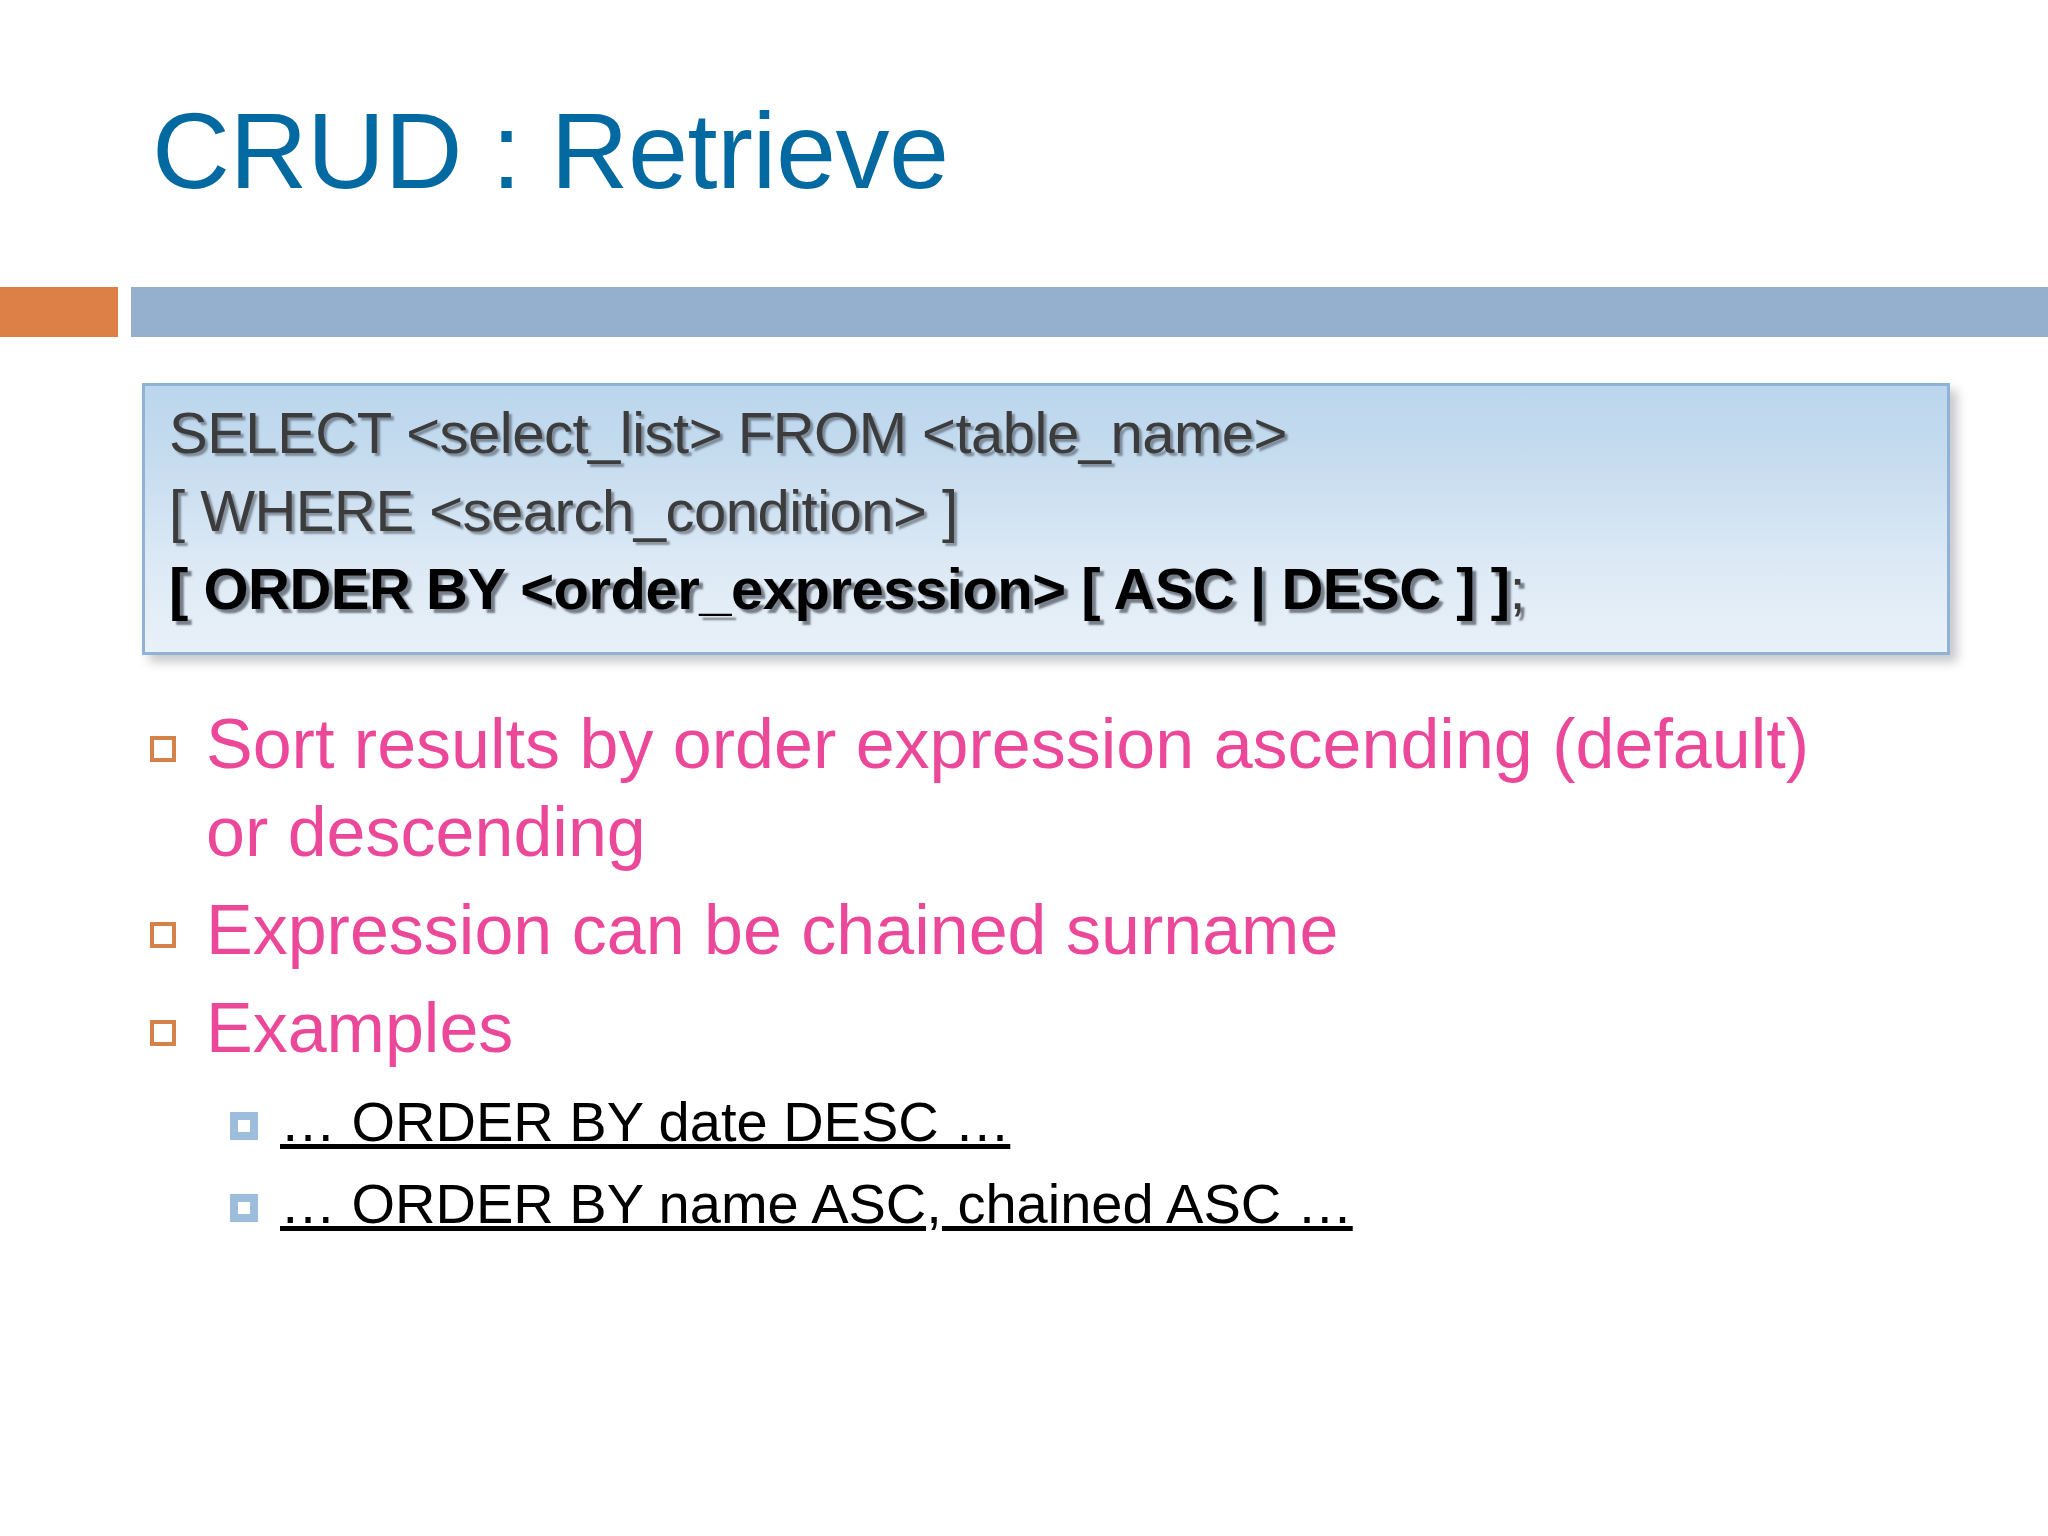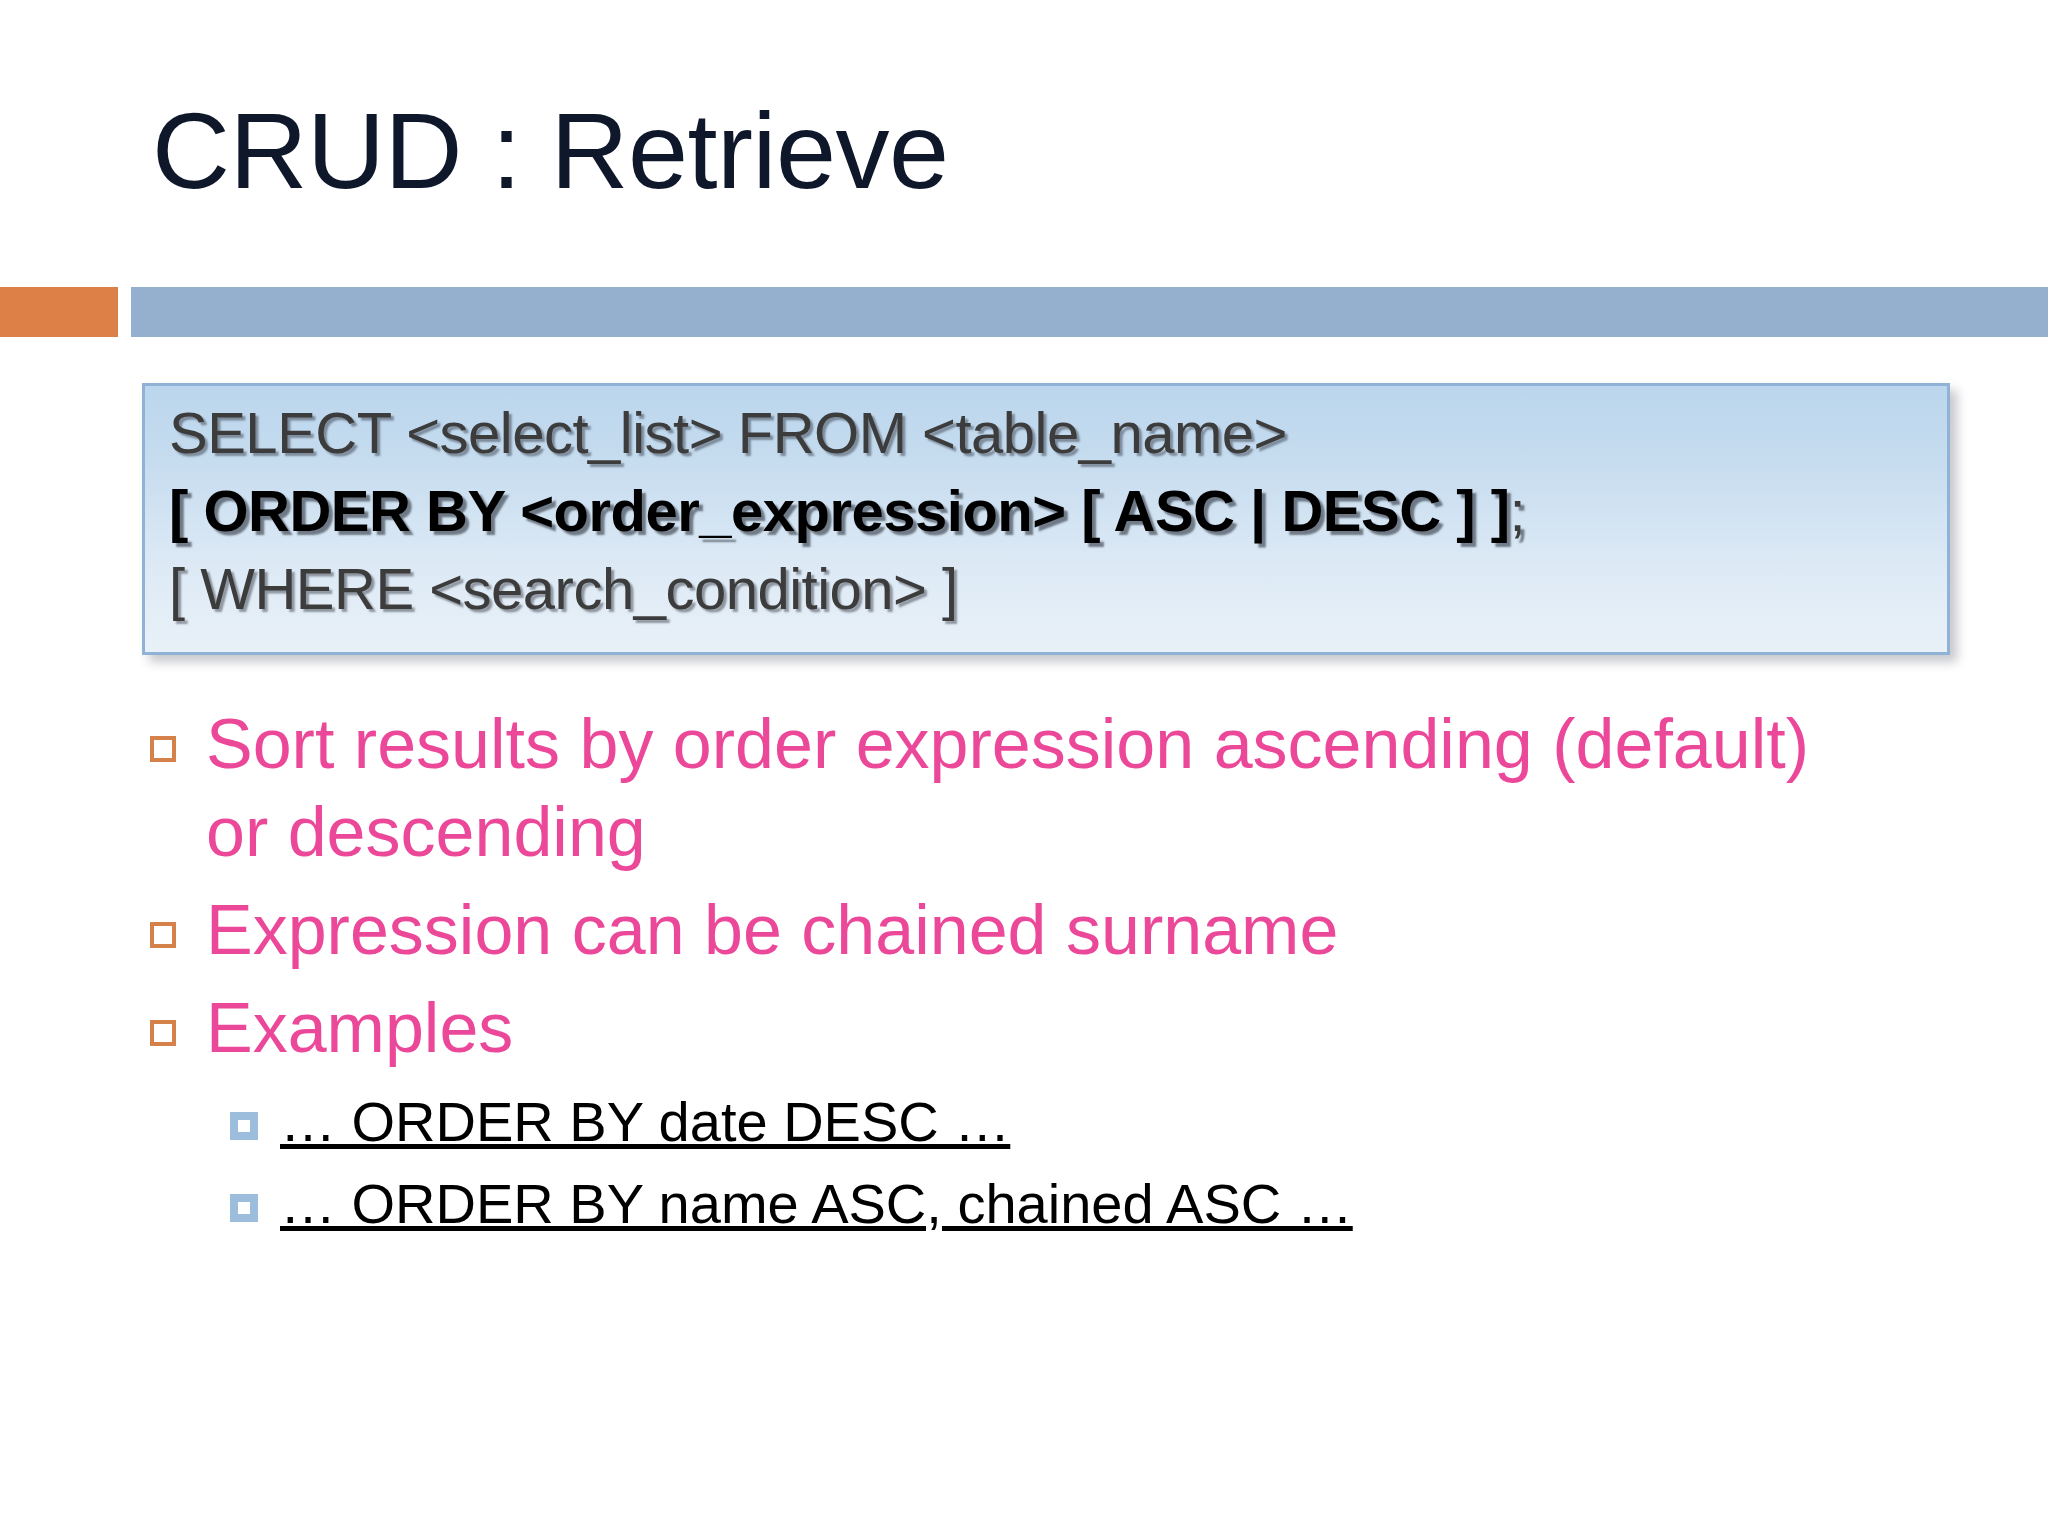--- a/index.html
+++ b/index.html
@@ -26,21 +26,21 @@
   
   .slide-title {
     position: absolute;
     left: 152px;
     top: 86px;
     width: 1800px;
     height: 140px;
     font-size: 108px;
     line-height: 130px;
     font-weight: 400;
-    color: #0f172a;
+    color: #0369a1;
     letter-spacing: -0.5px;
     white-space: nowrap;
   }
 
   
   .accent-bar-orange {
     position: absolute;
     left: 0px;
     top: 287px;
     width: 118px;
@@ -148,22 +148,22 @@
 
 <div class="slide">
 
   <div class="slide-title">CRUD : Retrieve</div>
 
   <div class="accent-bar-orange"></div>
   <div class="accent-bar-blue"></div>
 
   <div class="code-box">
     <div class="code-line">SELECT &lt;select_list&gt; FROM &lt;table_name&gt;</div>
+    <div class="code-line">[ WHERE &lt;search_condition&gt; ]</div>
     <div class="code-line highlight"><span>[ ORDER BY &lt;order_expression&gt; [ ASC | DESC ] ]</span><span class="semicolon">;</span></div>
-    <div class="code-line">[ WHERE &lt;search_condition&gt; ]</div>
   </div>
 
   <div class="bullets">
 
     <div class="bullet-l1">
       <span class="marker"></span>
       <span class="text">Sort results by order expression ascending (default) or descending</span>
     </div>
 
     <div class="bullet-l1">

